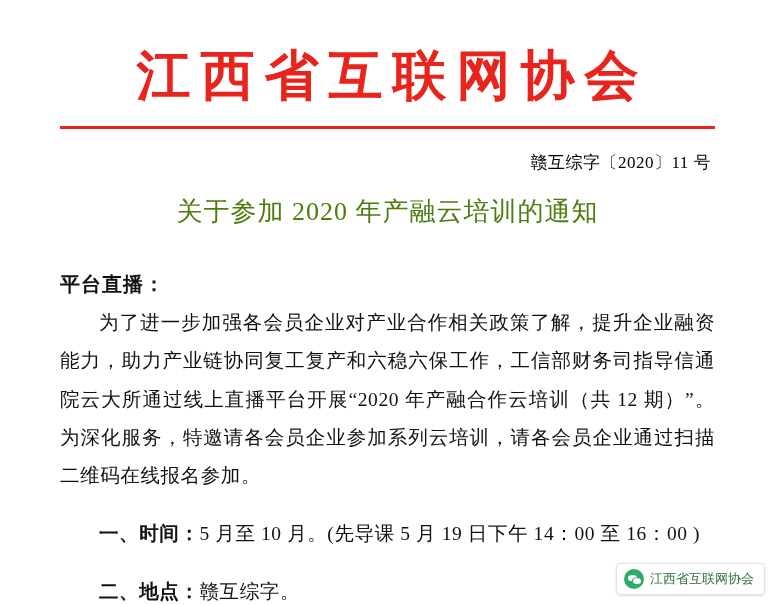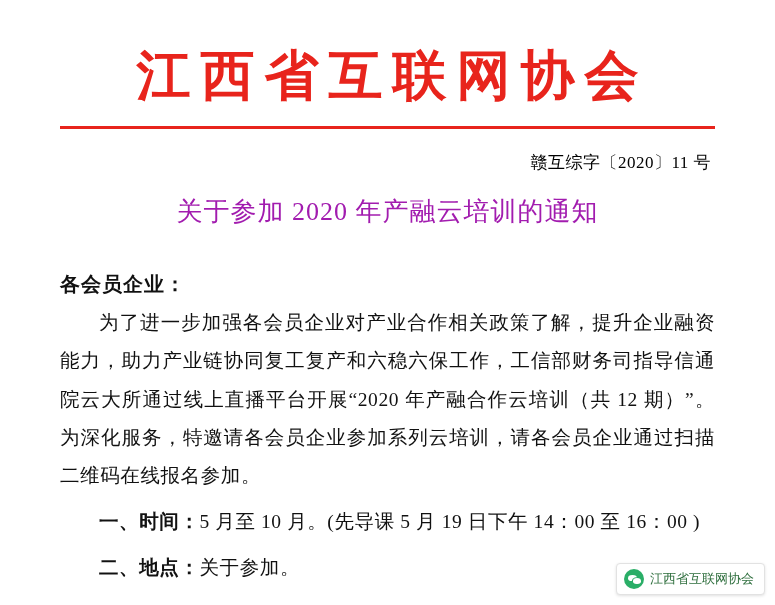--- a/index.html
+++ b/index.html
@@ -50,21 +50,21 @@
     font-size: 17px;
     color: #000000;
     margin-top: 22px;
     padding-right: 4px;
     letter-spacing: 0.5px;
   }
   
   .doc-subject {
     text-align: center;
     font-size: 26px;
-    color: #a21caf;
+    color: #4d7c0f;
     margin-top: 20px;
     letter-spacing: 1px;
     font-family: "Liberation Serif", "DejaVu Serif", serif;
   }
   
   .doc-body {
     margin-top: 36px;
     font-size: 19.5px;
     color: #111111;
     line-height: 1.95;
@@ -74,21 +74,21 @@
     font-size: 20px;
     letter-spacing: 1px;
   }
   .para {
     text-indent: 2em;
     text-align: justify;
     letter-spacing: 0.6px;
   }
   .list-item {
     text-indent: 2em;
-    margin-top: 8px;
+    margin-top: 20px;
     letter-spacing: 0.6px;
   }
   .list-item b {
     font-weight: bold;
   }
   
   .wechat-badge {
     position: absolute;
     right: 10px;
     bottom: 10px;
@@ -146,30 +146,30 @@
   <div class="doc-header">
     <div class="doc-title-main">江西省互联网协会</div>
     <div class="red-rule"></div>
   </div>
 
   <div class="doc-number">赣互综字〔2020〕11 号</div>
 
   <div class="doc-subject">关于参加 2020 年产融云培训的通知</div>
 
   <div class="doc-body">
-    <div class="salutation">各会员企业：</div>
+    <div class="salutation">平台直播：</div>
 
     <div class="para">为了进一步加强各会员企业对产业合作相关政策了解，提升企业融资能力，助力产业链协同复工复产和六稳六保工作，工信部财务司指导信通院云大所通过线上直播平台开展“2020 年产融合作云培训（共 12 期）”。为深化服务，特邀请各会员企业参加系列云培训，请各会员企业通过扫描二维码在线报名参加。</div>
 
     <div class="list-item">
       <b>一、时间：</b><span>5 月至 10 月。(先导课 5 月 19 日下午 14：00 至 16：00 )</span>
     </div>
 
     <div class="list-item">
-      <b>二、地点：</b><span>关于参加。</span>
+      <b>二、地点：</b><span>赣互综字。</span>
     </div>
   </div>
 
   <div class="wechat-badge">
     <span class="wechat-icon"></span>
     <span class="wechat-label">江西省互联网协会</span>
   </div>
 
 </div>
 

